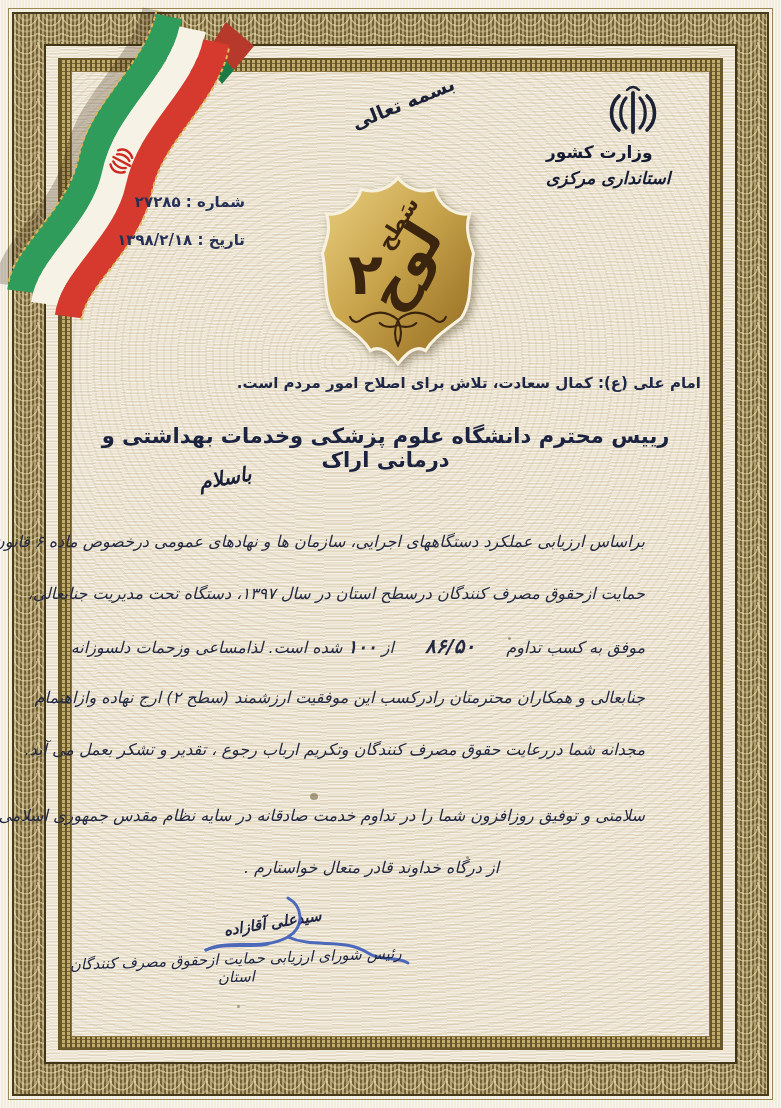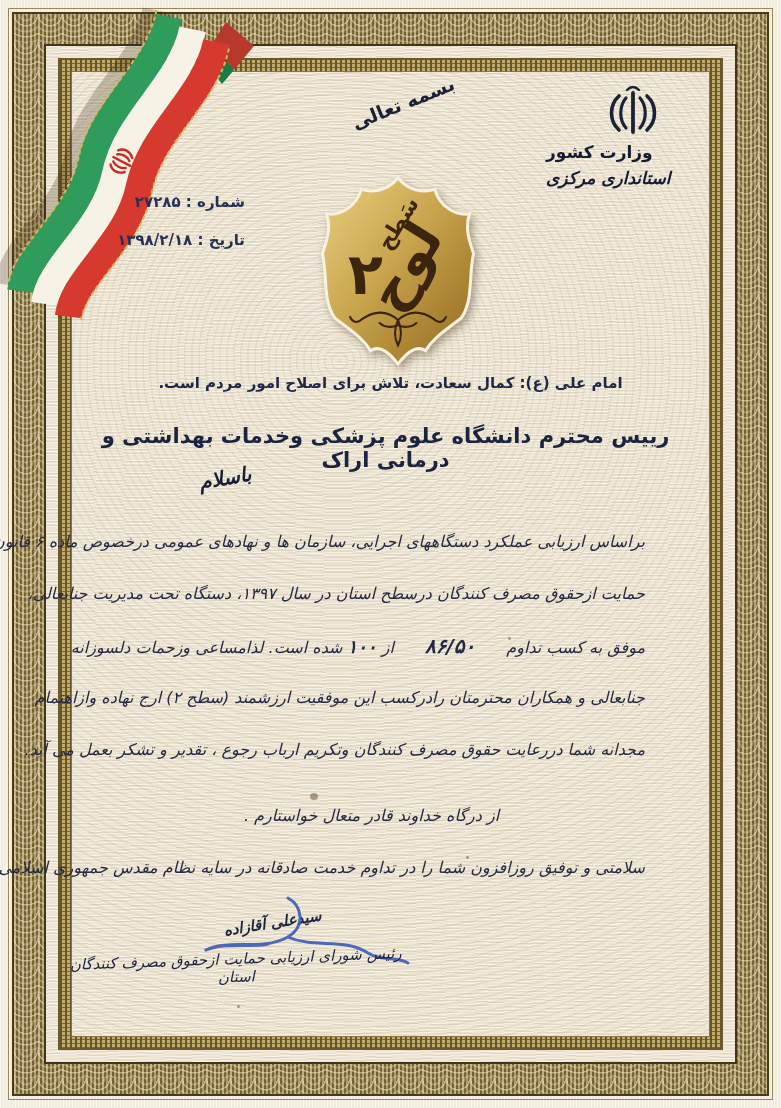--- a/index.html
+++ b/index.html
@@ -55,21 +55,21 @@
   .bismillah { left:348px; top:92px; width:110px; text-align:center;
                font-size:19px; font-weight:bold; transform:rotate(-22deg); color:#1a2036; }
 
   .org { right:60px; top:86px; width:175px; text-align:left; color:#141b33; }
   .org .org-line1 { font-size:17px; font-weight:bold; margin-top:6px; }
   .org .org-line2 { font-size:17px; font-weight:bold; margin-top:6px; font-style:italic; }
 
   .badge-wrap { left:316px; top:174px; width:164px; height:196px;
                 filter:drop-shadow(3px 4px 4px rgba(60,40,10,.4)); }
 
-  .quote { left:80px; right:80px; top:374px; text-align:center;
+  .quote { left:80px; right:80px; top:374px; 
            font-size:15px; font-weight:bold; color:#1f2747; }
 
   .recipient { left:90px; right:100px; top:424px; text-align:center;
                font-size:21px; font-weight:bold; color:#1c2340; }
 
   .salutation { left:170px; top:466px; width:110px; text-align:center;
                 font-size:20px; color:#1a1f38; transform:rotate(-10deg); font-weight:bold; }
 
   .body-block { right:136px; left:98px; top:516px; font-size:16px; color:#232942; }
   .body-line { height:52px; line-height:52px; white-space:nowrap;
@@ -182,22 +182,22 @@
       <div class="body-line">
         <span>موفق به کسب تداوم</span>
         <span class="score">۸۶/۵۰</span>
         <span>از</span>
         <span class="total">۱۰۰</span>
         <span>شده است. لذامساعی وزحمات دلسوزانه</span>
       </div>
       <div class="body-line">جنابعالی و همکاران محترمتان رادرکسب این موفقیت ارزشمند (سطح ۲) ارج نهاده وازاهتمام</div>
       <div class="body-line">مجدانه شما دررعایت حقوق مصرف کنندگان وتکریم ارباب رجوع ، تقدیر و تشکر بعمل می آید.</div>
       <div class="para2">
+        <div class="body-line">سلامتی و توفیق روزافزون شما را در تداوم خدمت صادقانه در سایه نظام مقدس جمهوری اسلامی</div>
         <div class="body-line centered">از درگاه خداوند قادر متعال خواستارم .</div>
-        <div class="body-line">سلامتی و توفیق روزافزون شما را در تداوم خدمت صادقانه در سایه نظام مقدس جمهوری اسلامی</div>
       </div>
     </div>
 
     <div class="abs sig-name nastaliq">سیدعلی آقازاده</div>
     <svg class="abs sig-swirl" width="224" height="74" viewBox="0 0 224 74" aria-hidden="true">
       <g stroke="#3c5cb8" stroke-width="3" fill="none" stroke-linecap="round" opacity="0.9">
         <path d="M98,2 C112,10 116,30 98,41 C70,56 40,42 16,54"></path>
         <path d="M98,41 C124,53 154,41 178,57 C192,66 206,60 218,67"></path>
         <path d="M16,54 C34,46 60,52 78,48"></path>
       </g>

